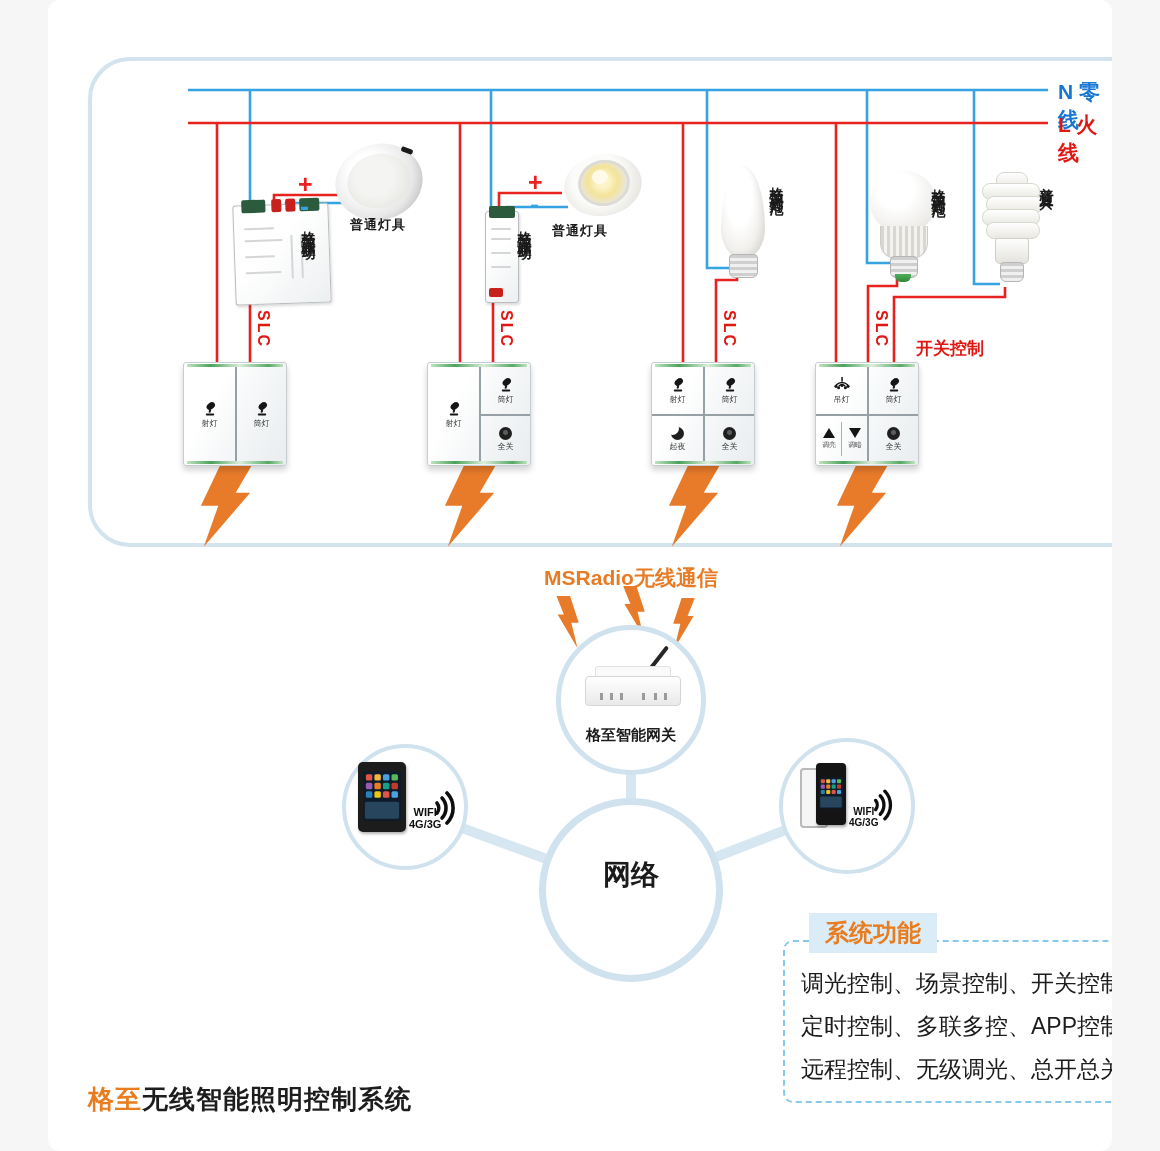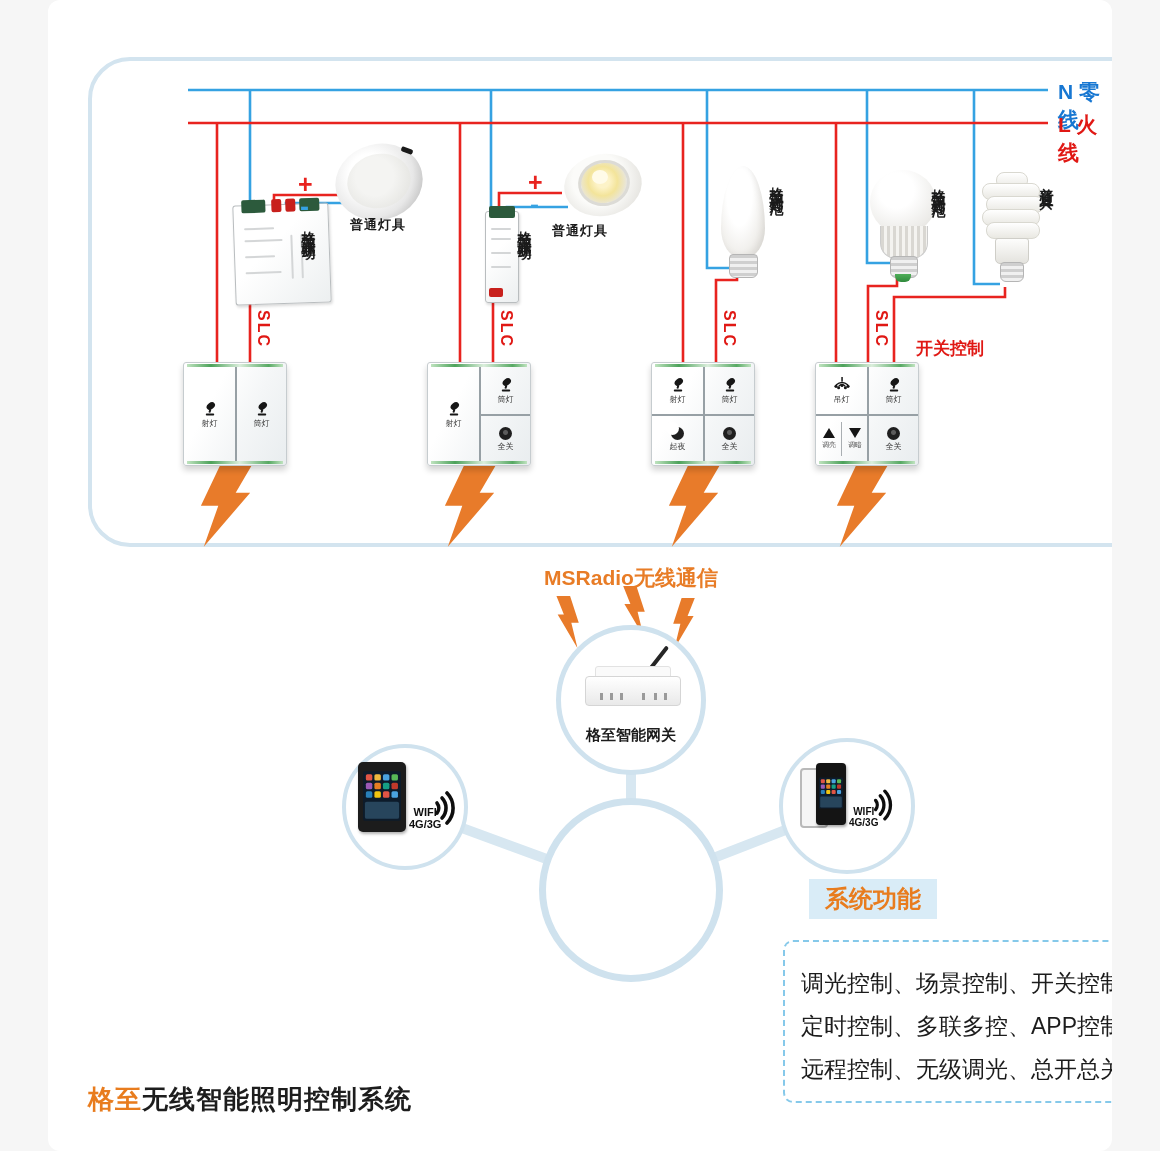--- a/index.html
+++ b/index.html
@@ -381,24 +381,25 @@
   <div class="abs wifi-txt" style="left:801px;top:806px;font-size:10px;line-height:11px;">
     <span>WIFI</span><br>
     <span>4G/3G</span>
   </div>
   <svg class="abs" style="left:823px;top:789px;width:24px;height:32px;z-index:3;">
       <use href="#sig" width="24" height="32"></use>
     </svg>
 
   <div class="abs circle c-tcp" style="left:491px;top:798px;width:184px;height:184px;"></div>
   <div class="abs tcp-text" style="left:491px;top:850px;width:184px;">
+    <div style="font-size:28px;margin-top:6px;">网络</div>
   </div>
 
   <div class="abs feat-box" style="left:735px;top:940px;width:388px;height:163px;"></div>
-  <div class="abs feat-title" style="left:761px;top:879px;">系统功能</div>
+  <div class="abs feat-title" style="left:761px;top:913px;">系统功能</div>
   <div class="abs feat-line" style="left:753px;top:968px;">调光控制、场景控制、开关控制</div>
   <div class="abs feat-line" style="left:753px;top:1011px;">定时控制、多联多控、APP控制</div>
   <div class="abs feat-line" style="left:753px;top:1054px;">远程控制、无级调光、总开总关</div>
 
   <div class="abs footer" style="left:40px;top:1082px;">
     <span class="brand">格至</span><span class="rest">无线智能照明控制系统</span>
   </div>
 
 </div>
 

